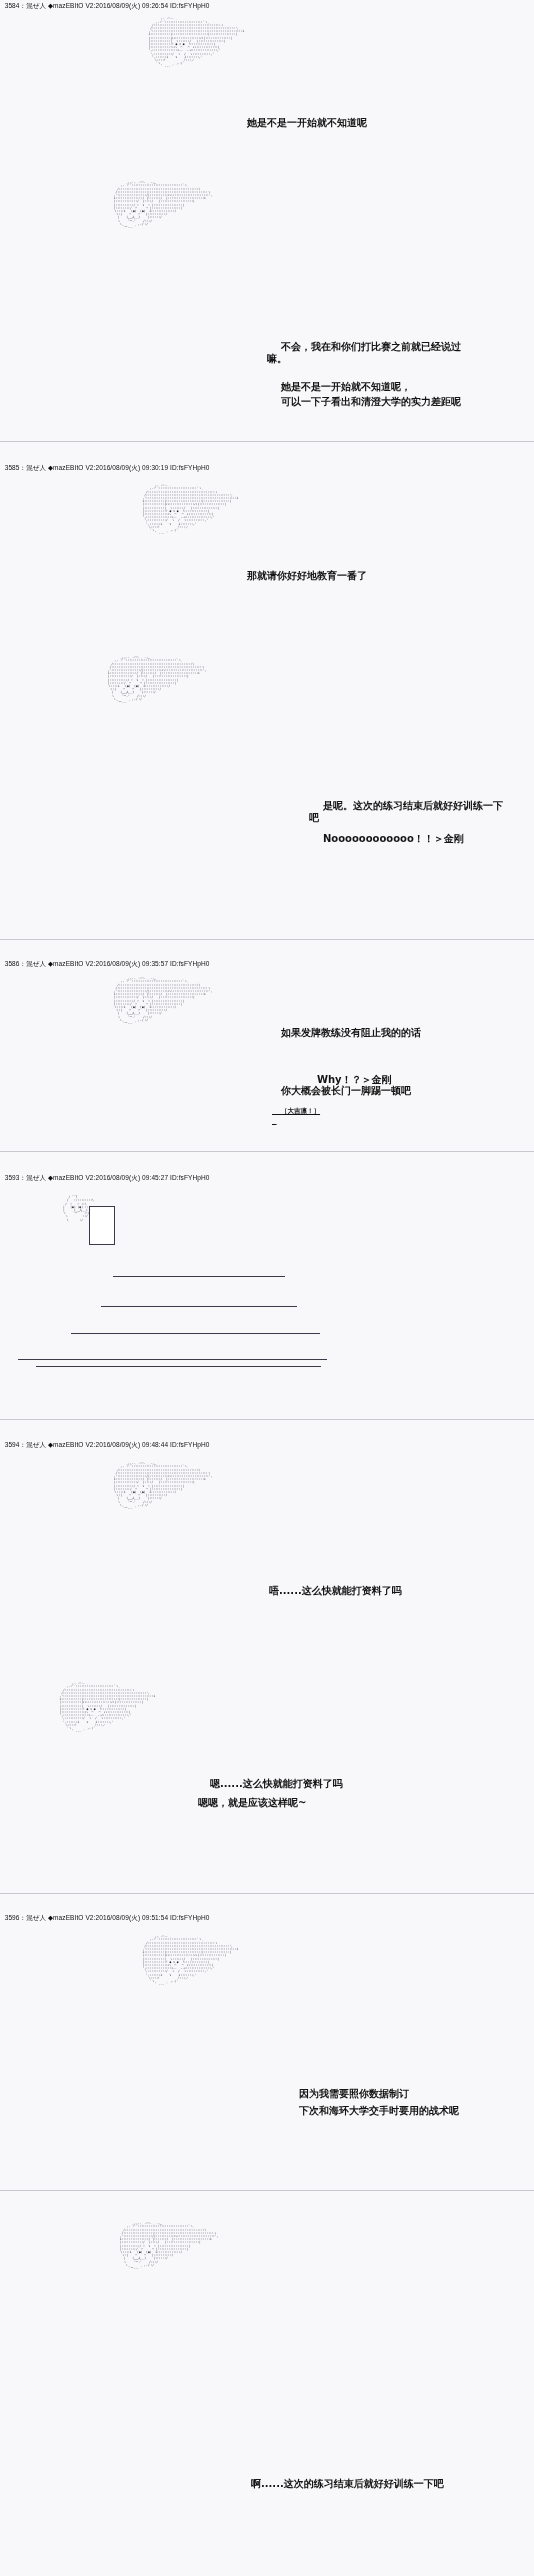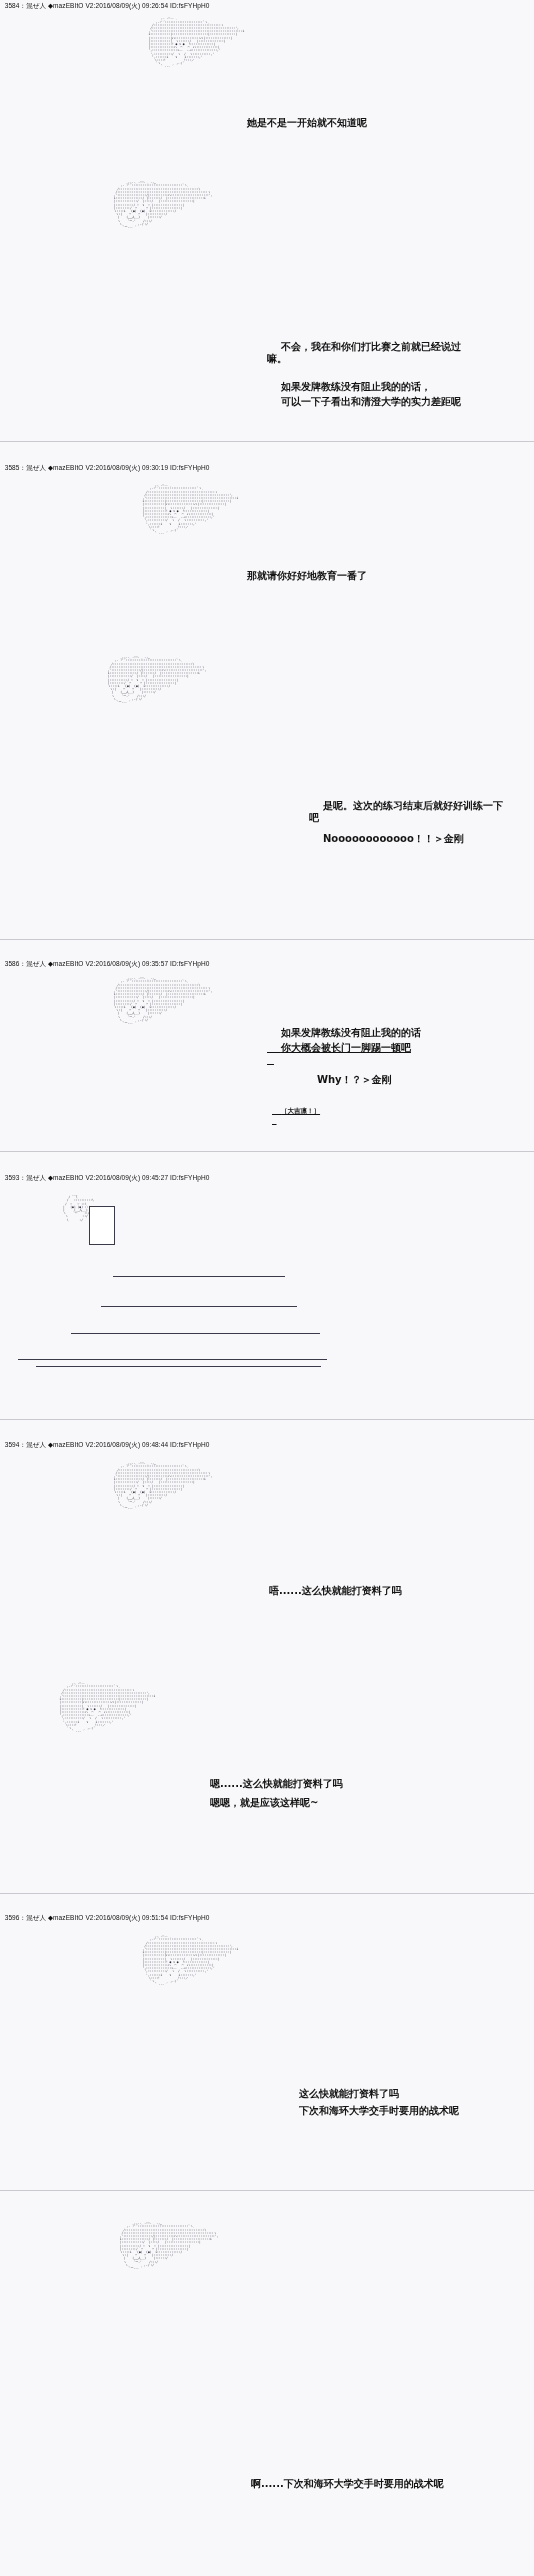--- a/index.html
+++ b/index.html
@@ -135,21 +135,21 @@
          |    (__人__)    |::::::/
          ヽ    `ー‐'    /:::/
           ヽ、       ,.イ:/
             `ー-‐‐ ´</span>
   </div>
 
   <div class="dialogue" style="top:330px; left:267px; width:196px;">
     <span>不会，我在和你们打比赛之前就已经说过嘛。</span>
   </div>
   <div class="dialogue" style="top:370px; left:267px; width:196px;">
-    <span>如果发牌教练没有阻止我的的话，</span>
+    <span>她是不是一开始就不知道呢，</span>
   </div>
   <div class="dialogue" style="top:385px; left:267px; width:202px;">
     <span>可以一下子看出和清澄大学的实力差距呢</span>
   </div>
 
   <div class="divider" style="top:441px;"></div>
 
   <div class="post-header" style="top:464px;">
     <span>3585：混ぜ人 ◆mazEBItO V2:2016/08/09(火) 09:30:19 ID:fsFYHpH0</span>
   </div>
@@ -222,21 +222,21 @@
         ヽ:|    ⌒    ⌒   |::::::::::/
          |    (__人__)    |::::::/
          ヽ    `ー‐'    /:::/
           ヽ、       ,.イ:/
             `ー-‐‐ ´</span>
   </div>
 
   <div class="dialogue" style="top:1016px; left:267px; width:196px;">
     <span>如果发牌教练没有阻止我的的话</span>
   </div>
-  <div class="dialogue" style="top:1031px; left:267px; width:196px;text-decoration:underline;">
+  <div class="dialogue" style="top:1074px; left:267px; width:196px;">
     <span>你大概会被长门一脚踢一顿吧</span>
   </div>
   <div class="dialogue" style="top:1063px; left:303px; width:166px;">
     <span>Why！？＞金刚</span>
   </div>
   <div class="bracket" style="top:1095px; left:272px;">
     <span>［大吉凛！］</span>
   </div>
 
   <div class="divider" style="top:1151px;"></div>
@@ -306,21 +306,21 @@
               ',::::::::::/  ヽ  /  ヽ::::::::::,'
                ',::::::i    ∨    i:::::::,'
                 ヽ::::!          !:::ノ
                  `ヽ、       ,.イ´
                     ` ‐-‐ ´</span>
   </div>
 
   <div class="dialogue" style="top:1767px; left:196px; width:190px;">
     <span>嗯......这么快就能打资料了吗</span>
   </div>
-  <div class="dialogue" style="top:1786px; left:196px; width:190px;">
+  <div class="dialogue" style="top:1786px; left:184px; width:190px;">
     <span>嗯嗯，就是应该这样呢~</span>
   </div>
 
   <div class="divider" style="top:1893px;"></div>
 
   <div class="post-header" style="top:1914px;">
     <span>3596：混ぜ人 ◆mazEBItO V2:2016/08/09(火) 09:51:54 ID:fsFYHpH0</span>
   </div>
 
   <div class="aa" style="top:1932px; left:119px; font-size:3px; line-height:3.2px;">
@@ -336,21 +336,21 @@
              |:::::::::::::ハ  ⌒   ⌒  ハ::::::::::::|
              ',::::::::::::::&gt;-‐  ‐-&lt;::::::::::::::,'
               ',::::::::::/  ヽ  /  ヽ::::::::::,'
                ',::::::i    ∨    i:::::::,'
                 ヽ::::!          !:::ノ
                  `ヽ、       ,.イ´
                     ` ‐-‐ ´</span>
   </div>
 
   <div class="dialogue" style="top:2077px; left:285px; width:196px;">
-    <span>这么快就能打资料了吗</span>
+    <span>因为我需要照你数据制订</span>
   </div>
   <div class="dialogue" style="top:2094px; left:285px; width:208px;">
     <span>下次和海环大学交手时要用的战术呢</span>
   </div>
 
   <div class="divider" style="top:2190px;"></div>
 
   <div class="aa" style="top:2219px; left:107px; font-size:3px; line-height:3.2px;">
 <span>              _,,..、-──- 、.,_
            ,. :'´::::::::::::::::::::::::::::`ヽ、
@@ -363,17 +363,17 @@
        |::::::::/  ⌒     ⌒ |::::::::::::::::|
        ヽ::::i   (●)  (●)  i:::::::::::::/
         ヽ:|    ⌒    ⌒   |::::::::::/
          |    (__人__)    |::::::/
          ヽ    `ー‐'    /:::/
           ヽ、       ,.イ:/
             `ー-‐‐ ´</span>
   </div>
 
   <div class="dialogue" style="top:2467px; left:237px; width:214px;">
-    <span>啊......下次和海环大学交手时要用的战术呢</span>
+    <span>啊......这次的练习结束后就好好训练一下吧</span>
   </div>
 
 </div>
 
 
 </body></html>

